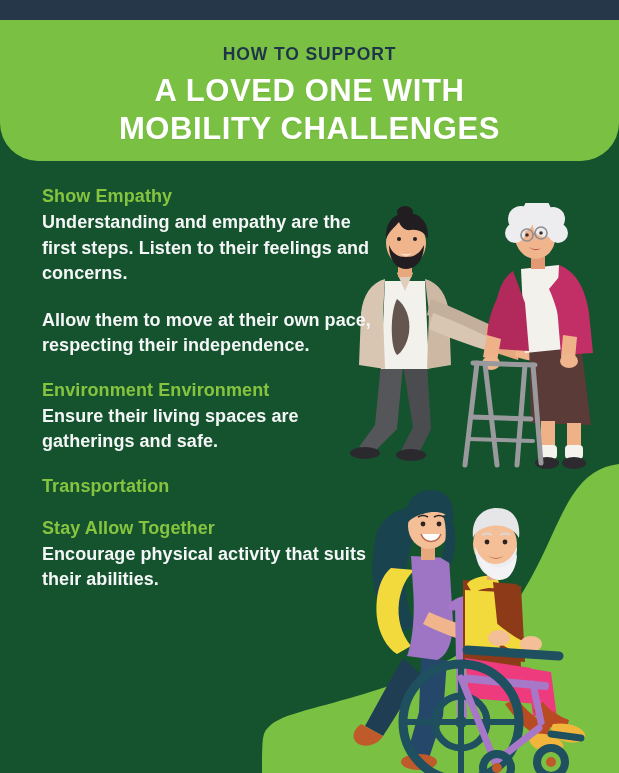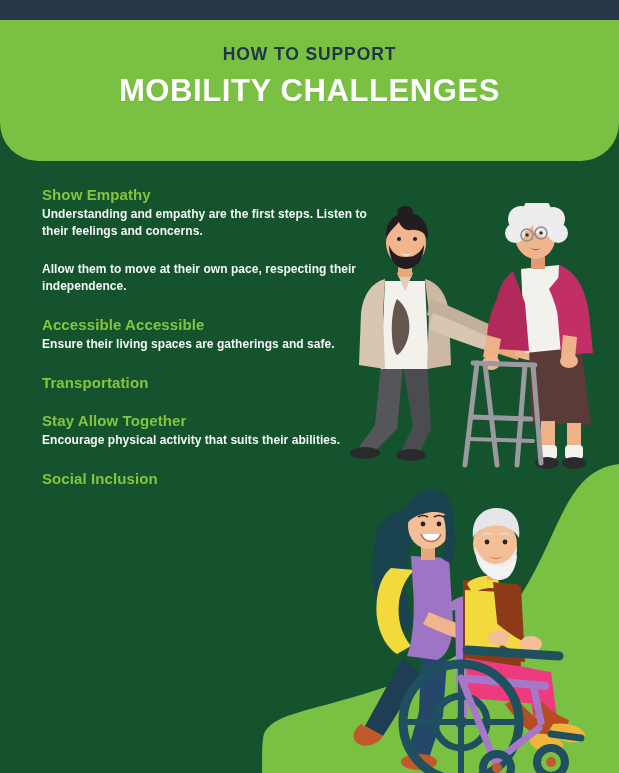--- a/index.html
+++ b/index.html
@@ -58,28 +58,28 @@
   .content {
     position:absolute;
     left:42px; top:166px;
     width:330px;
     z-index:5;
   }
   .tip { margin-bottom:21px; }
   .tip:last-child { margin-bottom:0; }
   .tip-title {
     color:#86C440;
-    font-size:15px;
+    font-size:18px;
     font-weight:bold;
     letter-spacing:0.1px;
     margin-bottom:3px;
   }
   .tip-body {
     color:#F4F6F7;
-    font-size:12px;
+    font-size:18px;
     font-weight:bold;
     line-height:1.42;
     letter-spacing:0.05px;
   }
 
   
   .illo-top {
     position:absolute;
     left:345px; top:183px;
     width:274px; height:272px;
@@ -105,51 +105,51 @@
              C 500 180, 462 206, 420 224
              C 378 242, 334 252, 300 262
              C 282 267, 272 272, 266 280
              C 262 286, 262 292, 262 343
              L 619 343 Z" fill="#7AC143"></path>
   </svg>
 
   <div class="header">
     <div class="kicker">HOW TO SUPPORT</div>
     <div class="title">
+      <div>A LOVED ONE WITH</div>
       <div>MOBILITY CHALLENGES</div>
     </div>
   </div>
 
   <div class="content">
 
     <div class="tip">
       <div class="tip-title">Show Empathy</div>
       <div class="tip-body">Understanding and empathy are the first steps. Listen to their feelings and concerns.</div>
     </div>
 
     <div class="tip">
       <div class="tip-body">Allow them to move at their own pace, respecting their independence.</div>
     </div>
 
     <div class="tip">
-      <div class="tip-title">Accessible Accessible</div>
+      <div class="tip-title">Environment Environment</div>
       <div class="tip-body">Ensure their living spaces are gatherings and safe.</div>
     </div>
 
     <div class="tip">
       <div class="tip-title">Transportation</div>
     </div>
 
     <div class="tip">
       <div class="tip-title">Stay Allow Together</div>
       <div class="tip-body">Encourage physical activity that suits their abilities.</div>
     </div>
 
     <div class="tip">
-      <div class="tip-title">Social Inclusion</div>
     </div>
 
   </div>
 
   <svg class="illo-top" viewBox="0 0 274 272" width="274" height="272">
 
     <g>
 
       <path d="M36 160 L58 162 L52 226 L30 248 L14 244 L30 222 Z" fill="#55565A"></path>
 

